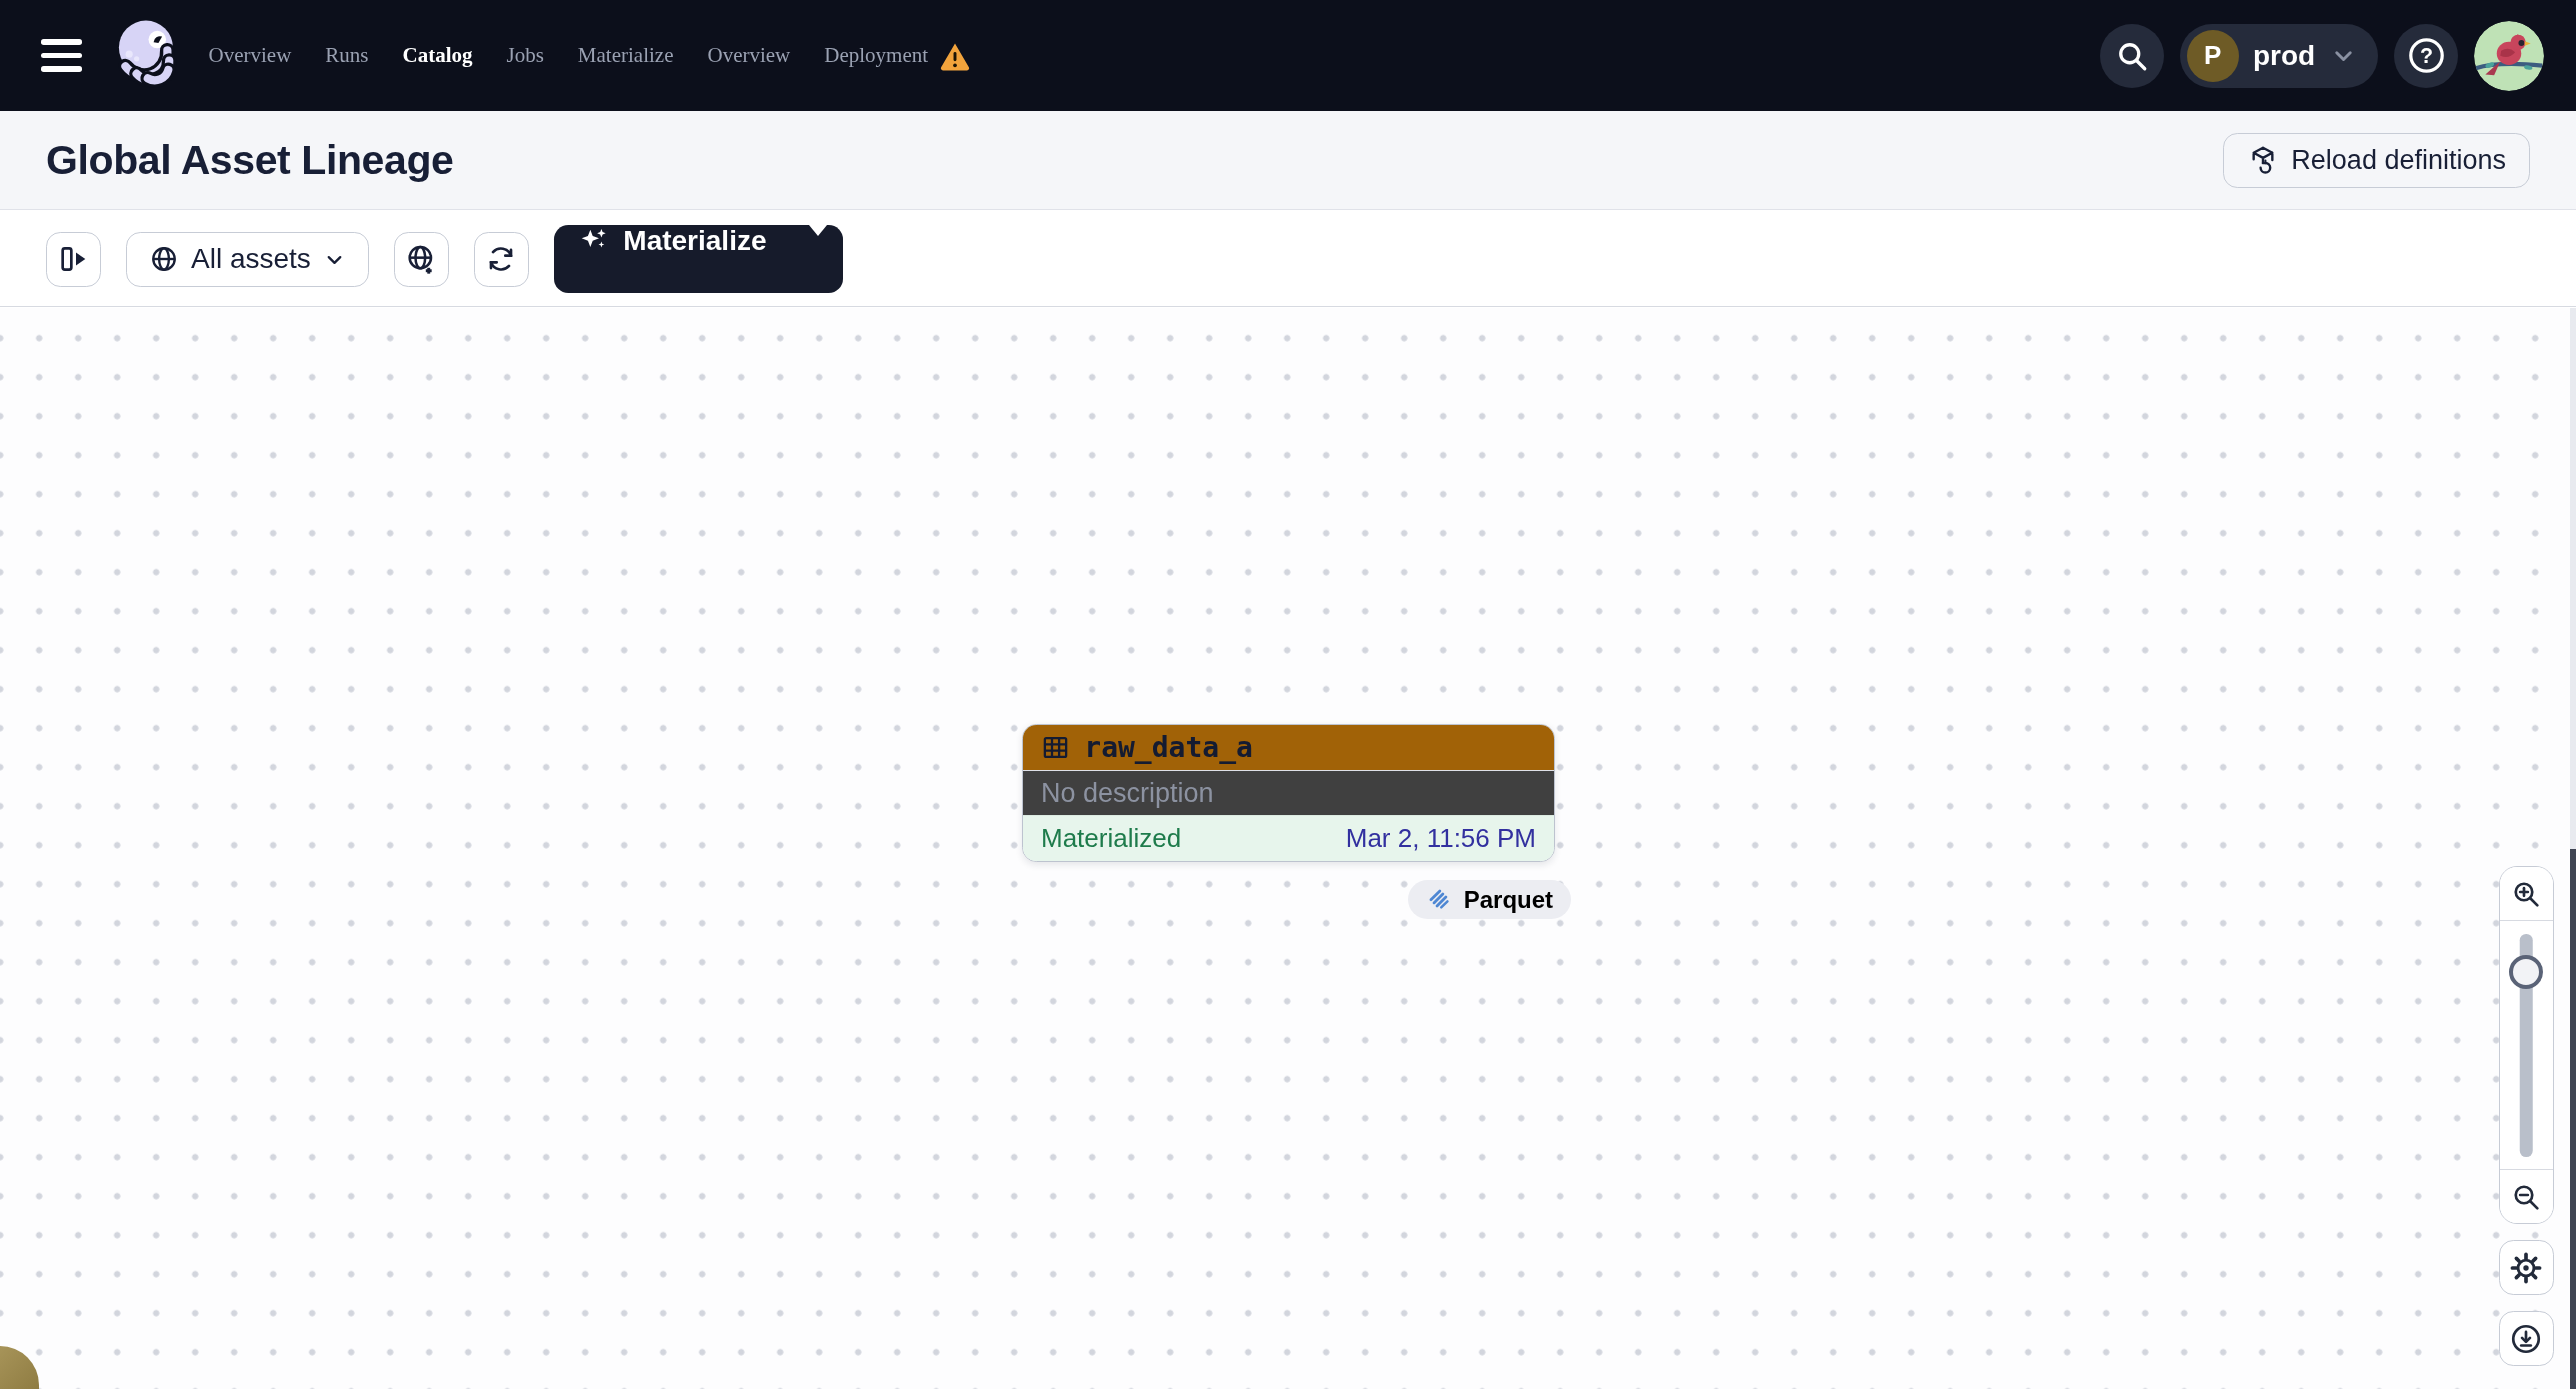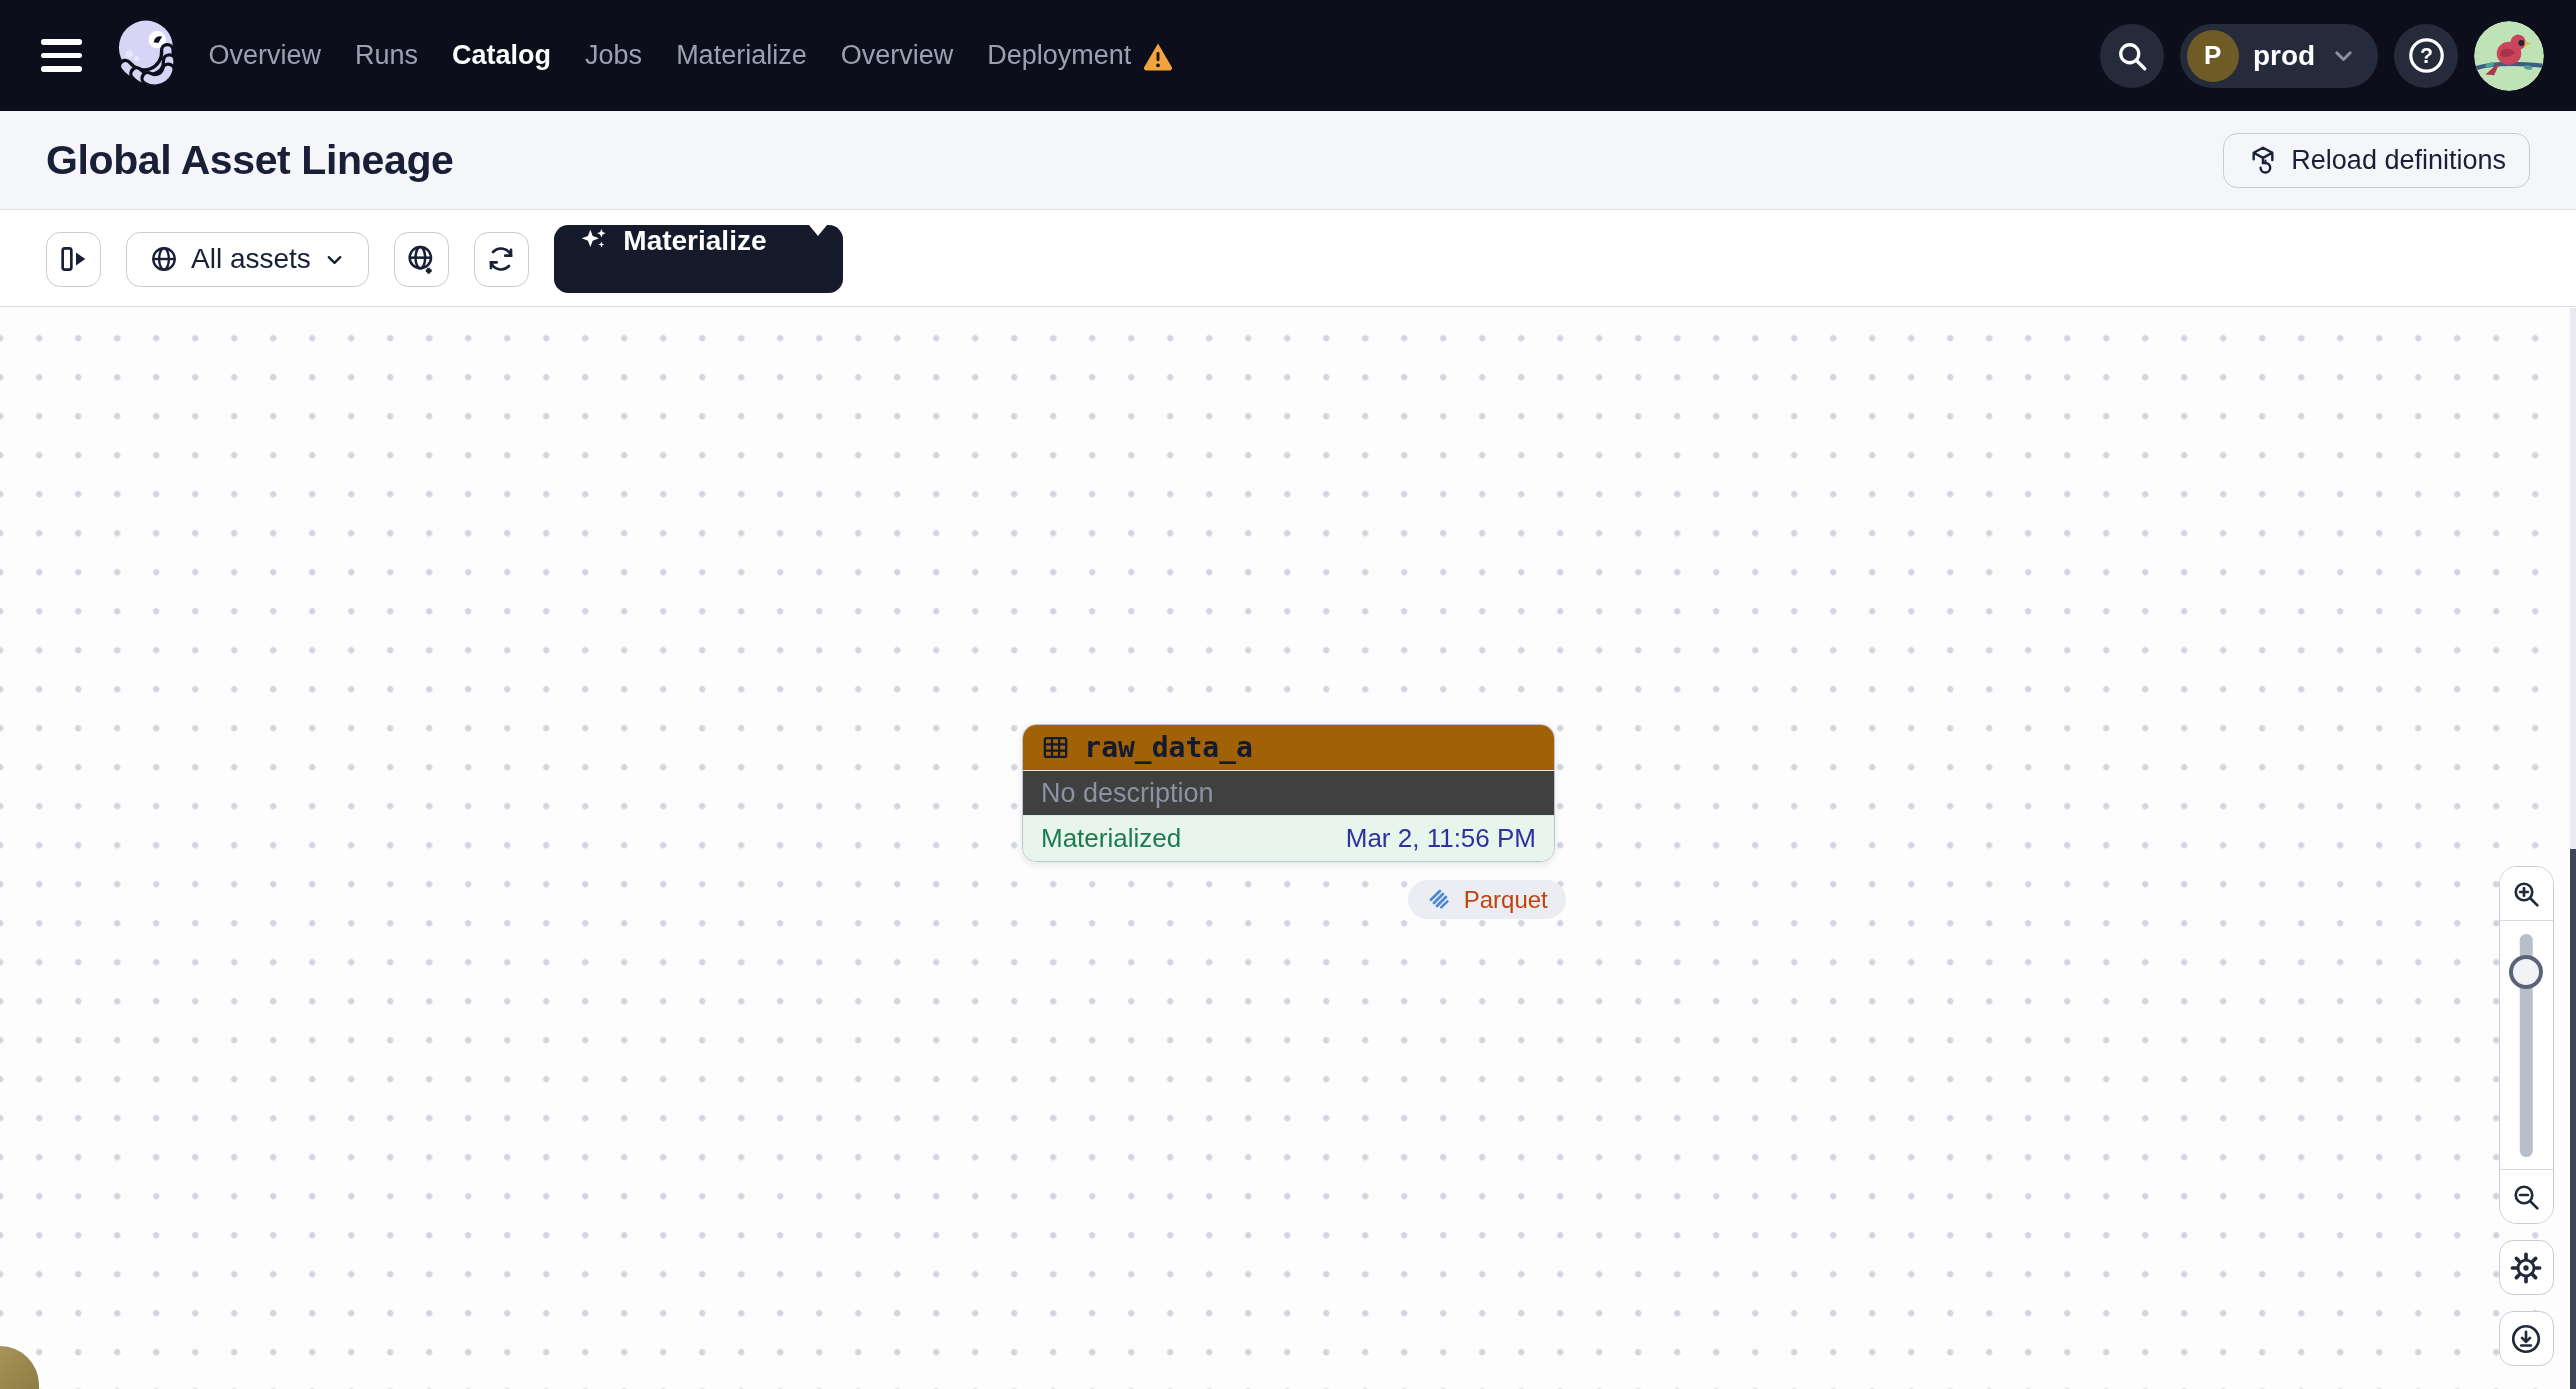--- a/index.html
+++ b/index.html
@@ -7,22 +7,22 @@
   .app{position:relative;width:2576px;height:1389px;overflow:hidden;background:#fff;}
 
   
   .topnav{position:absolute;top:0;left:0;right:0;height:111px;background:#0c0f1b;
     display:flex;align-items:center;padding:0 32px;box-sizing:border-box;}
   .hamburger{background:none;border:none;cursor:pointer;padding:9px;margin-right:12.5px;}
   .hamburger .bars{display:flex;flex-direction:column;gap:8px;}
   .hamburger .bars i{display:block;width:41px;height:5.4px;background:#fff;border-radius:2.7px;}
   .logo{width:82px;height:82px;margin-right:23px;flex:0 0 auto;}
   .navitems{display:flex;align-items:center;gap:34px;}
-  .navitem{color:#9aa1b2;font-size:27px;font-weight:500;text-decoration:none;cursor:pointer;
-    display:flex;align-items:center;gap:10.7px;}
+  .navitem{color:#9aa1b2;font-size:21px;font-weight:500;text-decoration:none;cursor:pointer;
+    display:flex;align-items:center;gap:10.7px;font-family:Liberation Serif, serif;}
   .navitem.active{color:#ffffff;font-weight:700;}
   .nav-right{margin-left:auto;display:flex;align-items:center;gap:16px;}
   .circbtn{width:64px;height:64px;border-radius:50%;background:#252b3b;border:none;cursor:pointer;
     display:flex;align-items:center;justify-content:center;padding:0;}
   .envpill{height:64px;border-radius:32px;background:#252b3b;border:none;cursor:pointer;
     display:flex;align-items:center;gap:14.3px;padding:0 21.5px 0 7.2px;}
   .envavatar{width:52px;height:52px;border-radius:50%;background:#6e5b26;color:#fff;
     display:flex;align-items:center;justify-content:center;font-size:26px;font-weight:600;}
   .envname{color:#fff;font-size:28px;font-weight:600;}
   .useravatar{width:70px;height:70px;border-radius:50%;overflow:hidden;border:none;padding:0;cursor:pointer;background:none;}
@@ -71,21 +71,21 @@
   .an-header{height:45px;background:#a16207;display:flex;align-items:center;gap:14.3px;padding:0 18px;
     border-bottom:1.8px solid #dfe1e8;}
   .an-name{font-family:"DejaVu Sans Mono",monospace;font-size:28px;font-weight:700;color:#141b31;}
   .an-desc{height:44px;display:flex;align-items:center;padding:0 18px;font-size:27px;color:#8c92a1;background:#404040;}
   .an-status{height:45px;background:#e7f5ec;border-top:1.8px solid #dcebe1;display:flex;align-items:center;
     justify-content:space-between;padding:0 18px;font-size:26px;}
   .an-status .st{color:#1e7b4b;}
   .an-status .ts{color:#32309f;}
   .tag-pill{position:absolute;left:1408px;top:572px;height:39px;border-radius:19.7px;background:#ecedf2;
     display:flex;align-items:center;gap:10.7px;padding:0 18px;cursor:pointer;}
-  .tag-pill .tlabel{font-size:24px;font-weight:400;color:#c2410c;}
+  .tag-pill .tlabel{font-size:24px;font-weight:700;color:#000000;}
 
   
   .zoom-panel{position:absolute;right:22.3px;top:558px;width:55px;height:358px;background:#fff;
     border:1.8px solid #c7ccd6;border-radius:18px;box-sizing:border-box;display:flex;flex-direction:column;overflow:hidden;}
   .zp-btn{height:54px;background:#fff;border:none;display:flex;align-items:center;justify-content:center;cursor:pointer;padding:0;}
   .zp-top{border-bottom:1.8px solid #d7dae1;}
   .zp-bottom{border-top:1.8px solid #d7dae1;}
   .zp-sliderarea{flex:1;position:relative;}
   .zp-track{position:absolute;left:50%;transform:translateX(-50%);top:12.5px;bottom:12.5px;width:12.5px;
     background:#b9bfca;border-radius:6.3px;}

